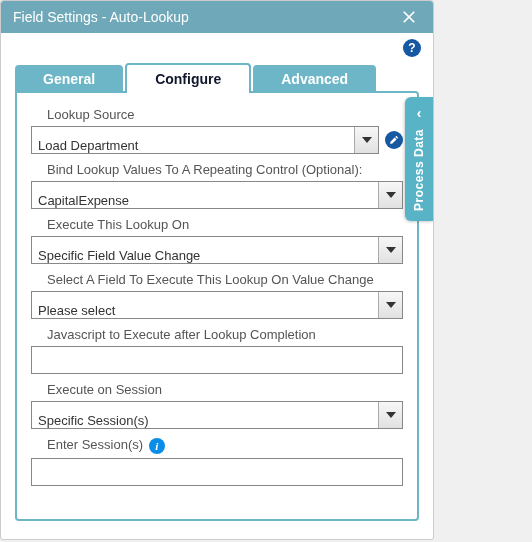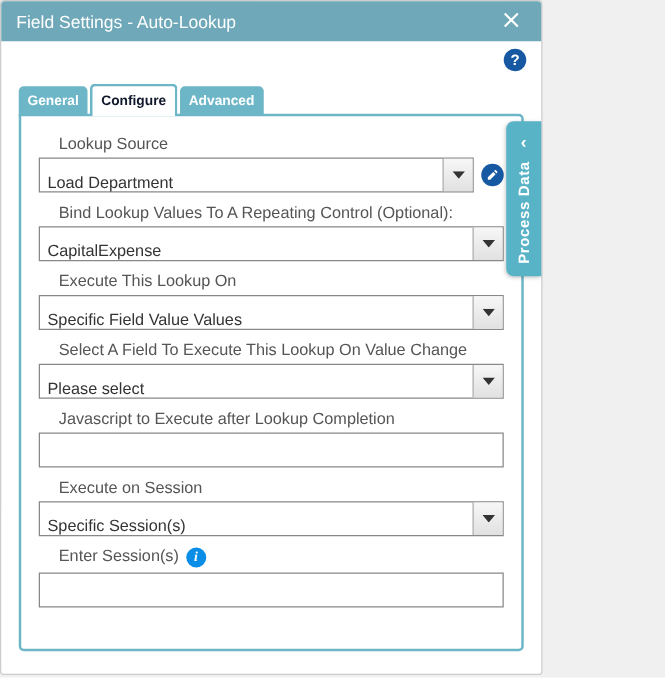--- a/index.html
+++ b/index.html
@@ -61,22 +61,22 @@
     font-size: 12px;
     cursor: pointer;
   }
   .tabs {
     display: flex;
     padding-left: 14px;
     height: 30px;
     align-items: flex-end;
   }
   .tab {
-    padding: 6px 7px;
-    font-size: 11px;
+    padding: 6px 28px;
+    font-size: 14px;
     font-weight: bold;
     cursor: pointer;
     border-radius: 4px 4px 0 0;
     margin-right: 2px;
   }
   .tab-inactive {
     background: #6cb6c7;
     color: #fff;
   }
   .tab-active {
@@ -240,21 +240,21 @@
       <span>CapitalExpense</span>
       <div class="select-arrow">
         <svg viewBox="0 0 10 6">
             <polygon points="0,0 10,0 5,6" fill="#333"></polygon>
           </svg>
       </div>
     </div>
 
     <div class="form-label">Execute This Lookup On</div>
     <div class="select-box">
-      <span>Specific Field Value Values</span>
+      <span>Specific Field Value Change</span>
       <div class="select-arrow">
         <svg viewBox="0 0 10 6">
             <polygon points="0,0 10,0 5,6" fill="#333"></polygon>
           </svg>
       </div>
     </div>
 
     <div class="form-label">Select A Field To Execute This Lookup On Value Change</div>
     <div class="select-box">
       <span>Please select</span>

